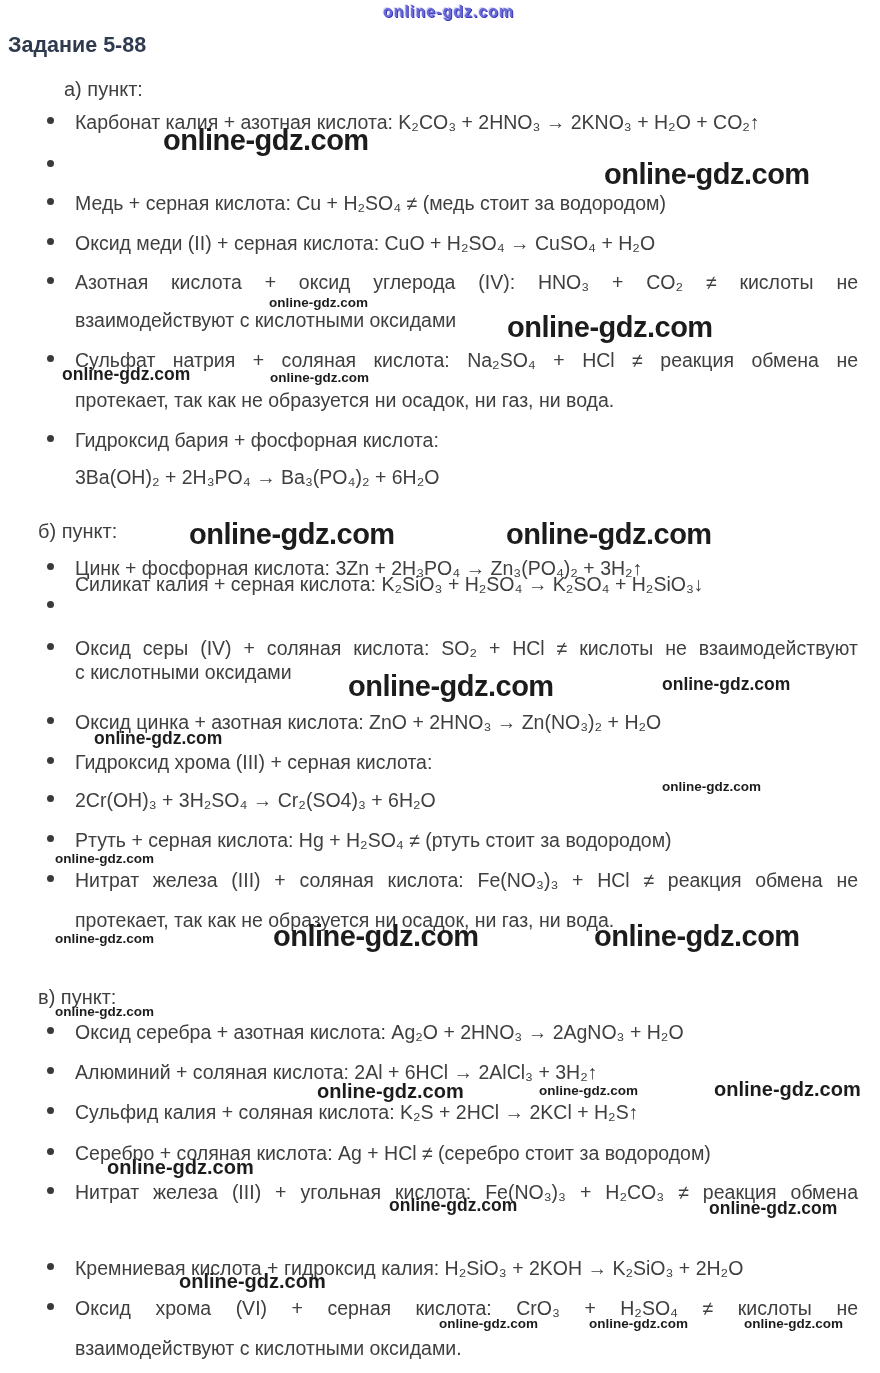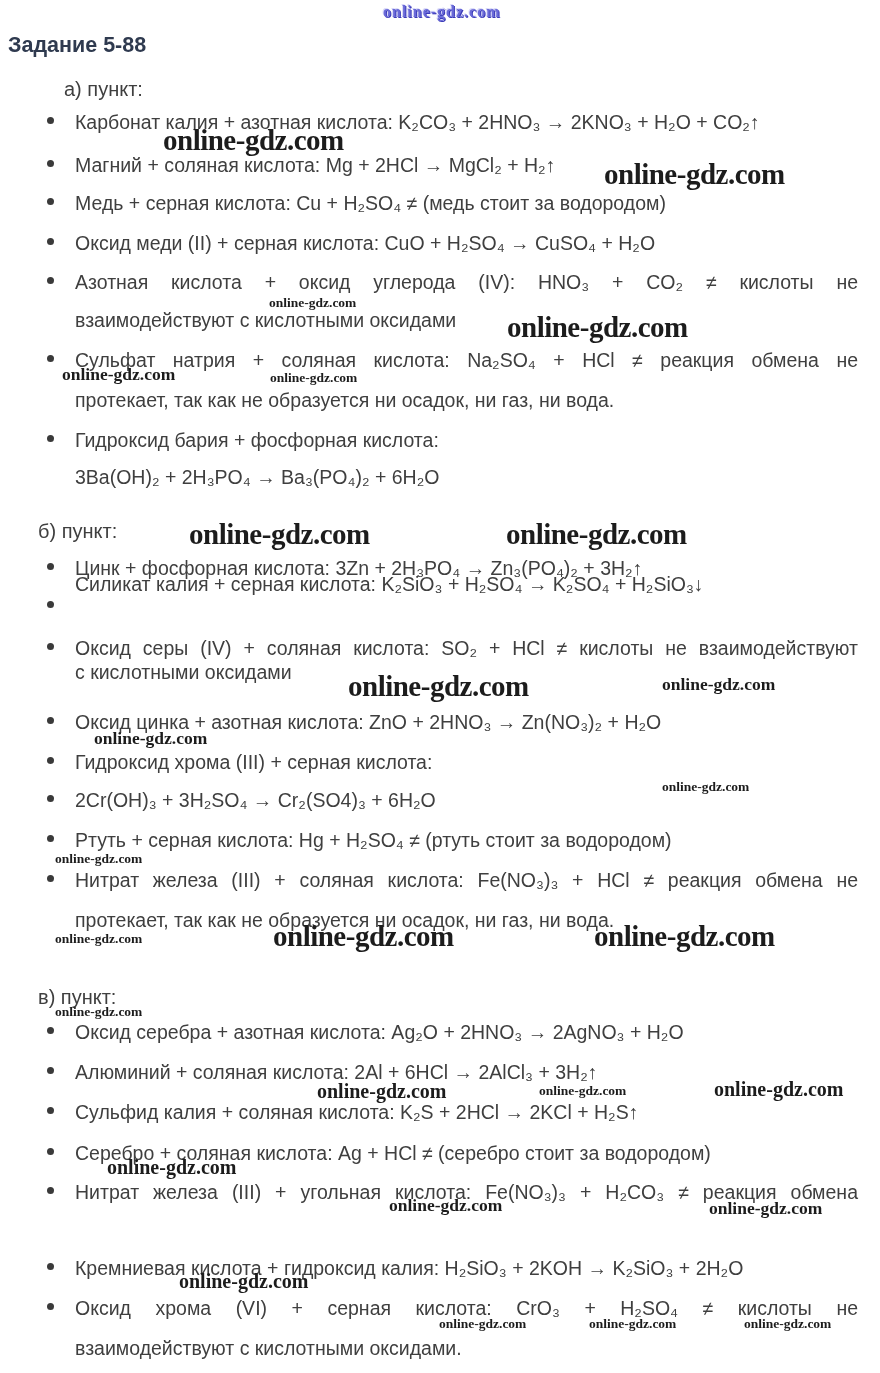--- a/index.html
+++ b/index.html
@@ -23,21 +23,21 @@
     color:#2f3a4f;z-index:1;white-space:nowrap;
   }
   .sec-label{
     position:absolute;font-size:20px;color:#3f3f3f;z-index:1;white-space:nowrap;
   }
   .dot{
     position:absolute;width:7px;height:7px;border-radius:50%;
     background:#3a3a3a;left:47px;z-index:1;
   }
   
-  .wm-layer{position:absolute;inset:0;z-index:2;pointer-events:none;font-family:Liberation Serif, serif;}
+  .wm-layer{position:absolute;inset:0;z-index:2;pointer-events:none;}
   .wm{
     position:absolute;color:#1c1c1c;white-space:nowrap;line-height:1;
   }
   .wm-xl{font-size:29px;font-weight:600;letter-spacing:-0.5px;}
   .wm-lg{font-size:20px;font-weight:700;}
   .wm-md{font-size:17.5px;font-weight:700;}
   .wm-sm{font-size:13.5px;font-weight:700;}
   .wm-blue{
     font-size:16px;font-weight:700;color:#6a6ad8;
     text-shadow:1px 1px 0 #3a3ab8, -1px -1px 0 #d8d8f8;
@@ -81,21 +81,20 @@
   </div>
 
   <h1 class="heading" style="left:8px;top:33px">Задание 5-88</h1>
 
   <div class="sec-label" style="left:64px;top:78px">а) пункт:</div>
 
   <span class="dot" style="top:117px"></span>
   <div class="line" style="top:110px">Карбонат калия + азотная кислота: K₂CO₃ + 2HNO₃ → 2KNO₃ + H₂O + CO₂↑</div>
 
   <span class="dot" style="top:160px"></span>
-  <div class="line" style="top:153px">Магний + соляная кислота: Mg + 2HCl → MgCl₂ + H₂↑</div>
 
   <span class="dot" style="top:198px"></span>
   <div class="line" style="top:191px">Медь + серная кислота: Cu + H₂SO₄ ≠ (медь стоит за водородом)</div>
 
   <span class="dot" style="top:238px"></span>
   <div class="line" style="top:231px">Оксид меди (II) + серная кислота: CuO + H₂SO₄ → CuSO₄ + H₂O</div>
 
   <span class="dot" style="top:277px"></span>
   <div class="line" style="top:308px">взаимодействуют с кислотными оксидами</div>
   <div class="line jfull" style="top:270px">Азотная кислота + оксид углерода (IV): HNO₃ + CO₂ ≠ кислоты не</div>

